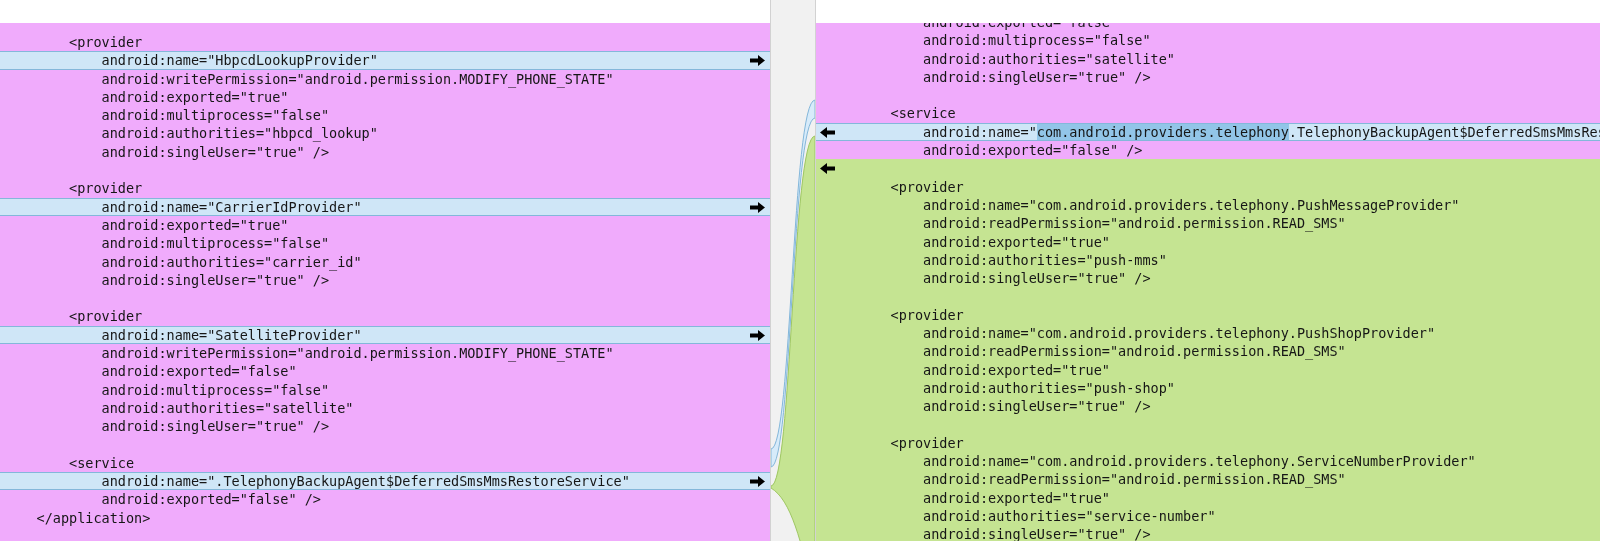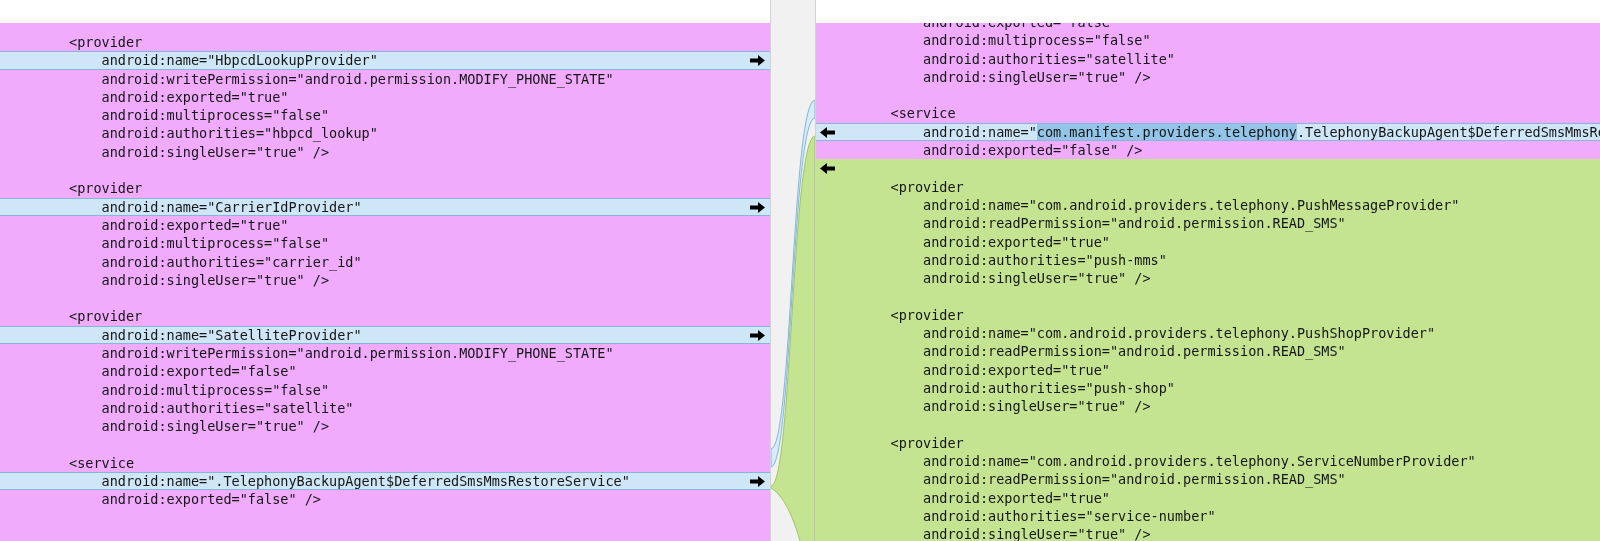--- a/index.html
+++ b/index.html
@@ -63,39 +63,40 @@
         <div class="line"><span>            android:exported="false"</span></div>
         <div class="line"><span>            android:multiprocess="false"</span></div>
         <div class="line"><span>            android:authorities="satellite"</span></div>
         <div class="line"><span>            android:singleUser="true" /&gt;</span></div>
         <div class="line"><span> </span></div>
         <div class="line"><span>        &lt;service</span></div>
         <div class="line hl-change"><span>            android:name=".TelephonyBackupAgent$DeferredSmsMmsRestoreService"</span><span class="arrow"><svg width="17" height="13" viewBox="0 0 17 13">
               <path d="M1 4.5 H9 V1 L16 6.5 L9 12 V8.5 H1 Z" fill="#000000"></path>
             </svg></span></div>
         <div class="line"><span>            android:exported="false" /&gt;</span></div>
+        <div class="line"><span>    &lt;/application&gt;</span></div>
       </div>
   </div>
 
   <div class="gutter">
     <svg width="44" height="541" viewBox="0 0 44 541">
       <path d="M0,449 C21,449 21,100 44,100 L44,118 C21,118 21,467 0,467 Z" fill="#d7ebfa" stroke="#84b7da" stroke-width="1"></path>
       <path d="M0,486 C21,486 21,136 44,136 L44,600 C30,540 20,500 0,488 Z" fill="#c5e492" stroke="#9fc763" stroke-width="1"></path>
     </svg>
   </div>
 
   <div class="pane right" id="right-pane">
     <div class="content">
         <div class="line"><span>        android:exported="false"</span></div>
         <div class="line"><span>        android:multiprocess="false"</span></div>
         <div class="line"><span>        android:authorities="satellite"</span></div>
         <div class="line"><span>        android:singleUser="true" /&gt;</span></div>
         <div class="line"><span> </span></div>
         <div class="line"><span>    &lt;service</span></div>
-        <div class="line hl-change"><span><span>        android:name="</span><span class="sel">com.manifest.providers.telephony</span><span>.TelephonyBackupAgent$DeferredSmsMmsRestoreService"</span></span><span class="arrow"><svg width="17" height="13" viewBox="0 0 17 13">
+        <div class="line hl-change"><span><span>        android:name="</span><span class="sel">com.android.providers.telephony</span><span>.TelephonyBackupAgent$DeferredSmsMmsRestoreService"</span></span><span class="arrow"><svg width="17" height="13" viewBox="0 0 17 13">
               <path d="M16 4.5 H8 V1 L1 6.5 L8 12 V8.5 H16 Z" fill="#000000"></path>
             </svg></span></div>
         <div class="line"><span>        android:exported="false" /&gt;</span></div>
         <div class="line hl-insert"><span> </span><span class="arrow"><svg width="17" height="13" viewBox="0 0 17 13">
               <path d="M16 4.5 H8 V1 L1 6.5 L8 12 V8.5 H16 Z" fill="#000000"></path>
             </svg></span></div>
         <div class="line hl-insert"><span>    &lt;provider</span></div>
         <div class="line hl-insert"><span>        android:name="com.android.providers.telephony.PushMessageProvider"</span></div>
         <div class="line hl-insert"><span>        android:readPermission="android.permission.READ_SMS"</span></div>
         <div class="line hl-insert"><span>        android:exported="true"</span></div>

